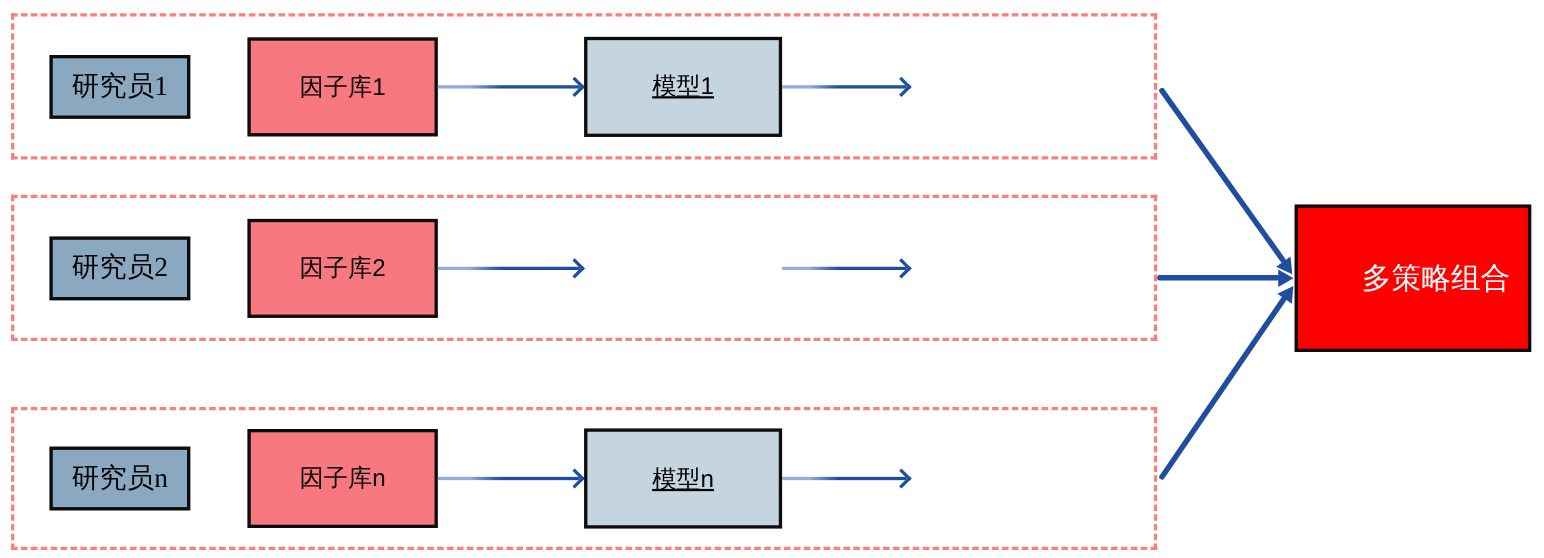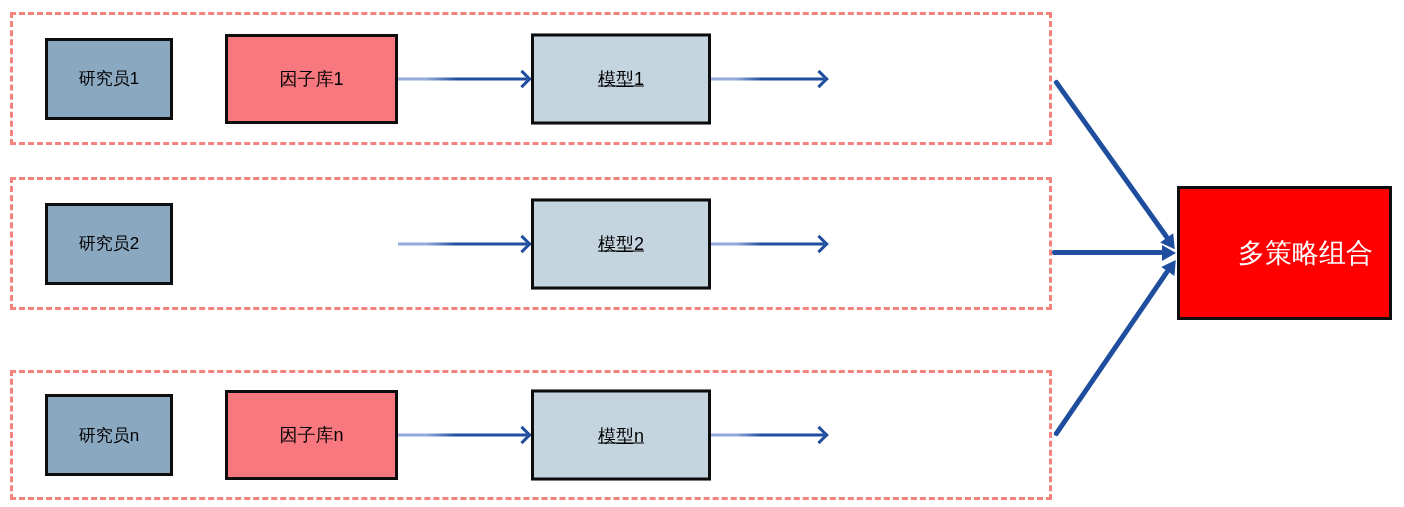--- a/index.html
+++ b/index.html
@@ -30,24 +30,24 @@
   }
   .row1{top:12px;}
   .row2{top:177px;}
   .row3{top:370px;height:130px;}
   .box{
     position:absolute;
     top:50%;transform:translateY(-50%);
     border:3px solid var(--box-border);
     box-sizing:border-box;
     display:flex;align-items:center;justify-content:center;
-    font-size:18px;color:#000;line-height:1;
+    font-size:22px;color:#000;line-height:1;
     white-space:nowrap;
   }
-  .researcher{left:32px;width:128px;height:82px;background:var(--researcher-fill);font-size:17px;}
+  .researcher{left:32px;width:128px;height:58px;background:var(--researcher-fill);font-size:25px;font-family:Liberation Serif, serif;}
   .factor{left:212px;width:173px;height:90px;background:var(--factor-fill);}
   .model{left:518px;width:180px;height:91px;background:var(--model-fill);text-decoration:underline;}
   .portfolio{left:815px;width:180px;height:88px;background:var(--portfolio-fill);}
   
   .flow-arrow{
     position:absolute;top:50%;transform:translateY(-50%);
     height:16px;
   }
   .flow-arrow.a{left:385px;width:133px;}
   .flow-arrow.b{left:698px;width:117px;}
@@ -104,24 +104,24 @@
     <div class="box model">
       <span>模型1</span>
     </div>
     <div class="flow-arrow b"></div>
   </div>
 
   <div class="row row2">
     <div class="box researcher">
       <span>研究员2</span>
     </div>
+    <div class="box factor">
+      <span>因子库2</span>
+    </div>
     <div class="flow-arrow a"></div>
-    <div class="box model">
-      <span>模型2</span>
-    </div>
     <div class="flow-arrow b"></div>
   </div>
 
   <div class="row row3">
     <div class="box factor">
       <span>因子库n</span>
     </div>
     <div class="box researcher">
       <span>研究员n</span>
     </div>

